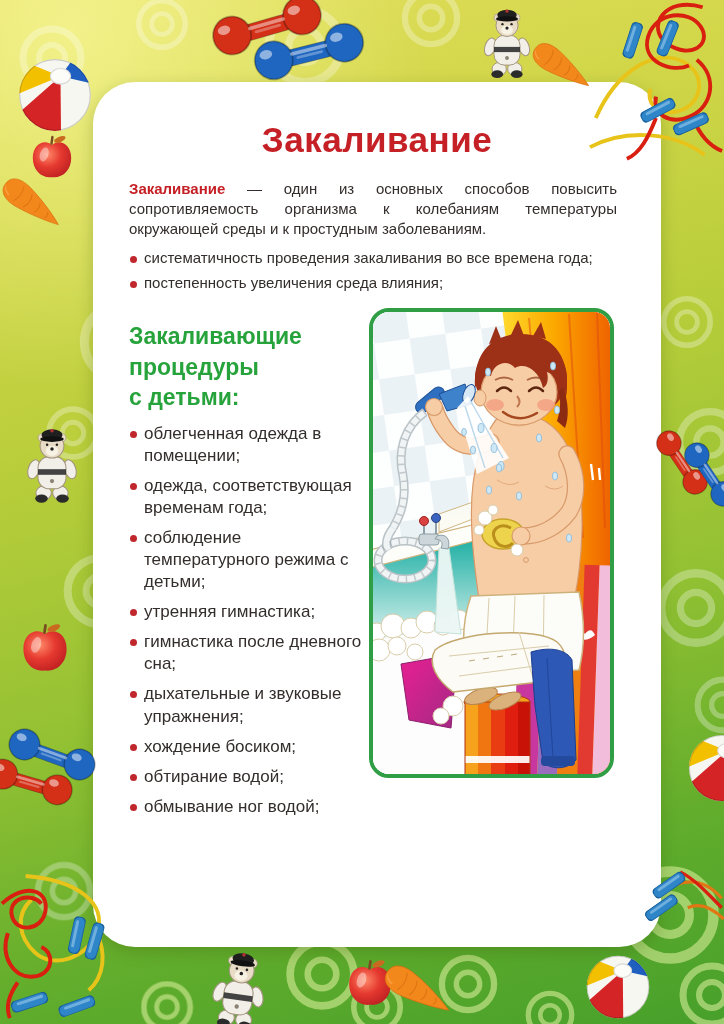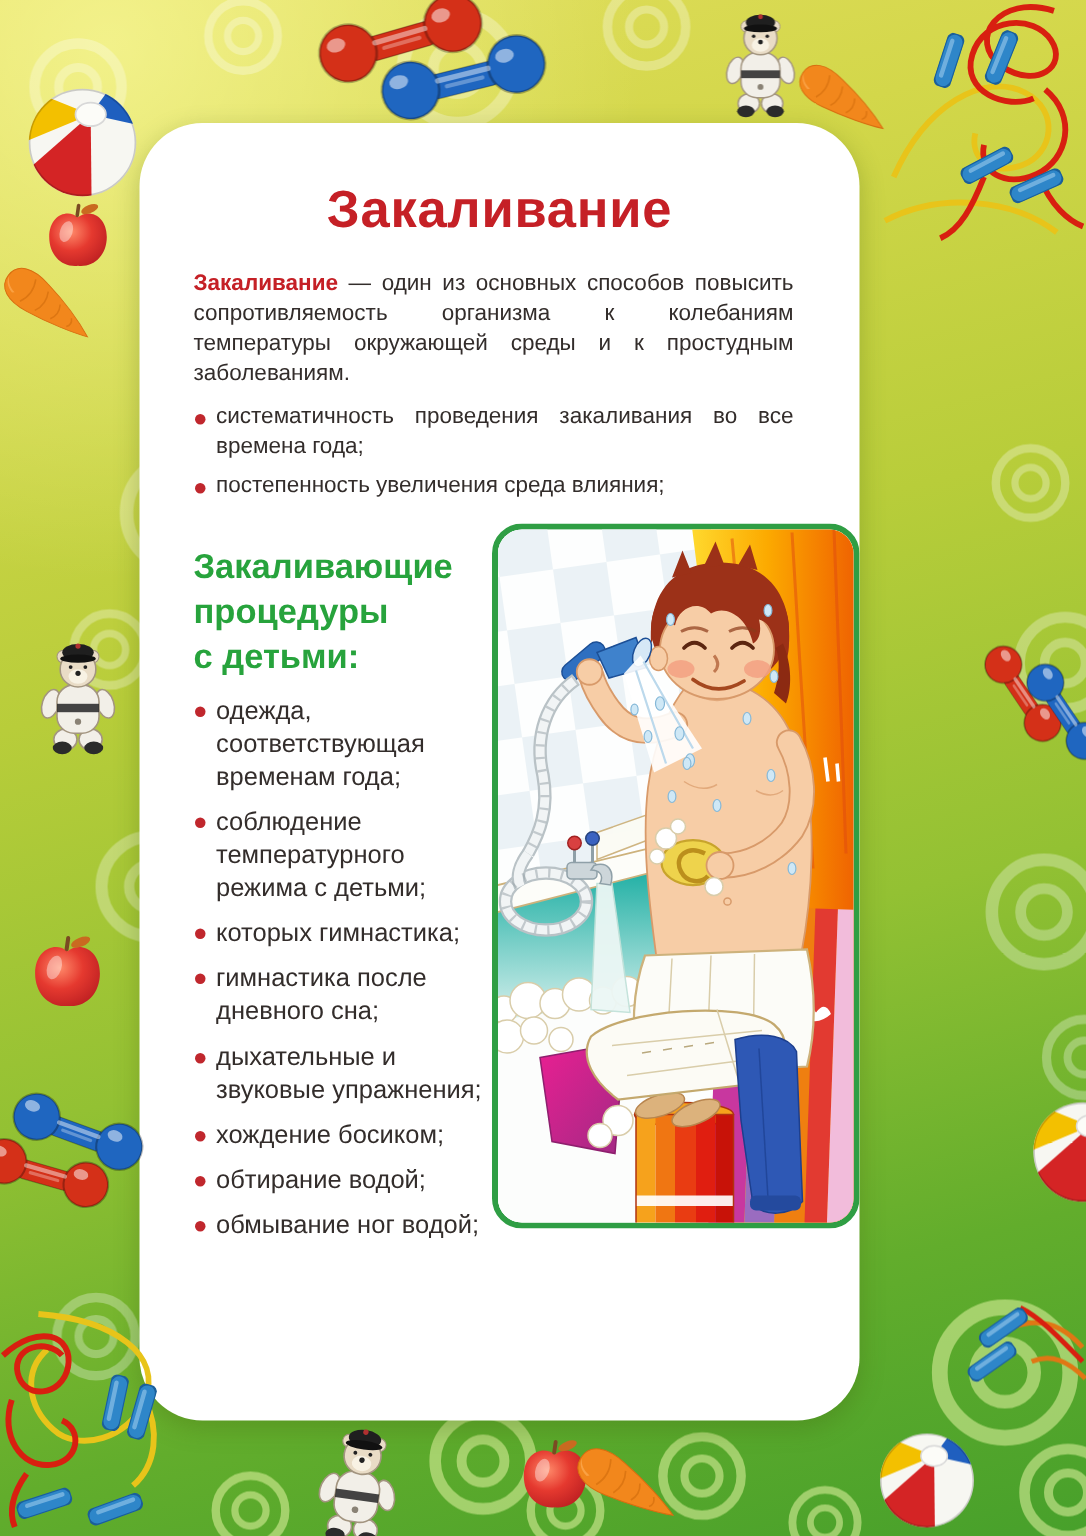--- a/index.html
+++ b/index.html
@@ -7,21 +7,21 @@
     width:724px;height:1024px;position:relative;overflow:hidden;
     font-family:"Liberation Sans","DejaVu Sans",sans-serif;
     color:var(--body-text,#332d2b);
     background:
       radial-gradient(circle at 10% 3%, rgba(255,255,170,.6), rgba(255,255,170,0) 30%),
       linear-gradient(165deg,#e2de5e 0%,#d3d74a 18%,#b8cd3a 40%,#93c133 62%,#62ad2c 82%,#47a02b 100%);
   }
   .rings-layer{position:absolute;left:0;top:0;z-index:1;pointer-events:none;}
   .deco{position:absolute;z-index:3;pointer-events:none;}
   .card{
-    position:absolute;left:93px;top:82px;width:480px;height:865px;
+    position:absolute;left:93px;top:82px;width:568px;height:865px;
     background:#fff;border-radius:42px;z-index:2;
     box-shadow:0 5px 16px rgba(60,90,10,.28);
   }
   h1.title{
     margin:40px 0 0;text-align:center;font-size:35px;line-height:1;
     font-weight:bold;color:var(--title-red,#c52026);letter-spacing:.5px;
   }
   .intro{margin:22px 44px 0 36px;font-size:15px;line-height:1.34;text-align:justify;}
   .intro p{margin:0 0 9px;}
   .lead-term{color:var(--title-red,#c52026);font-weight:bold;}
@@ -163,23 +163,24 @@
       </ul>
   </div>
 
   <div class="columns">
     <div class="left-col">
       <h2 class="green">Закаливающие
 процедуры
 с детьми:</h2>
       <ul class="bullets">
 
+      <li><span>облегченная одежда в помещении;</span></li>
           <li><span>одежда, соответствующая временам года;</span></li>
           <li><span>соблюдение температурного режима с детьми;</span></li>
-          <li><span>которых гимнастика;</span></li>
+          <li><span>утренняя гимнастика;</span></li>
           <li><span>гимнастика после дневного сна;</span></li>
           <li><span>дыхательные и звуковые упражнения;</span></li>
           <li><span>хождение босиком;</span></li>
           <li><span>обтирание водой;</span></li>
           <li><span>обмывание ног водой;</span></li>
         </ul>
     </div>
 
     <div class="illustration-wrap">
 

